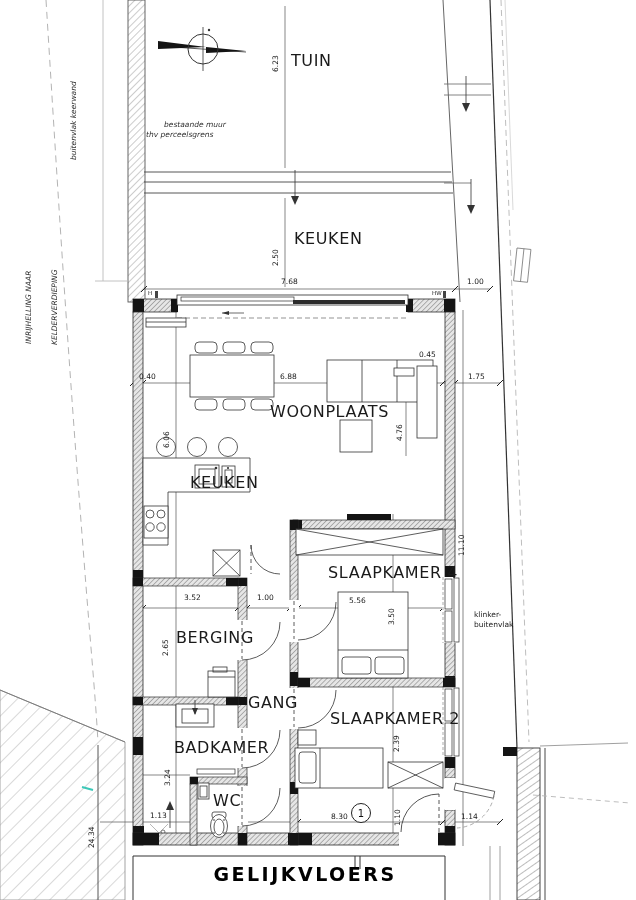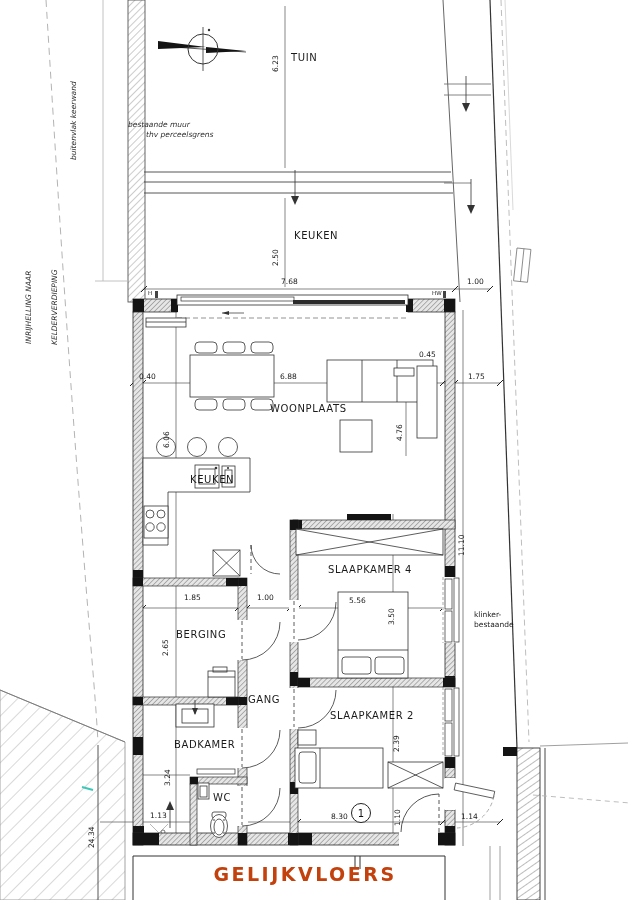--- a/index.html
+++ b/index.html
@@ -1,26 +1,26 @@
 <!DOCTYPE html>
 <html><head>
 <meta charset="utf-8">
 <style>
   *{margin:0;padding:0;box-sizing:border-box}
   html,body{background:#fff}
   .stage{position:relative;width:636px;height:900px;background:#ffffff;overflow:hidden;
          font-family:"DejaVu Sans","Liberation Sans",sans-serif;color:#1c1c1c}
   .stage svg{position:absolute;left:0;top:0}
   .t{position:absolute;white-space:pre;line-height:1.15}
-  .room{font-size:10px;letter-spacing:.6px;color:#1a1a1a}
+  .room{font-size:16px;letter-spacing:.6px;color:#1a1a1a}
   .dim{font-size:7.5px;color:#1a1a1a}
   .tiny{font-size:5.5px;color:#1a1a1a}
   .note{font-size:7.5px;font-style:italic;color:#2e2e2e}
   .vert{transform:rotate(-90deg);transform-origin:0 0}
-  .title{font-size:19px;font-weight:bold;letter-spacing:2.5px;color:#c2410c;width:310px;text-align:center}
+  .title{font-size:19px;font-weight:bold;letter-spacing:2.5px;color:#000000;width:310px;text-align:center}
   .circ{position:absolute;width:20px;height:20px;border:1.2px solid #222;border-radius:50%;
         display:flex;align-items:center;justify-content:center;font-size:10px;background:#fff;color:#111}
 </style>
 </head>
 <body>
 
 <div class="stage">
 
 <svg width="636" height="900" viewBox="0 0 636 900">
   <defs>
@@ -350,21 +350,21 @@
     <circle cx="203" cy="49" r="15" stroke-width="1"></circle>
     <circle cx="209" cy="30" r="1.2" fill="#333" stroke="none"></circle>
   </g>
 
   <rect x="155" y="291" width="3" height="7" fill="#444"></rect>
   <rect x="443" y="291" width="3" height="7" fill="#444"></rect>
 </svg>
 
 <span class="t room" style="left:291px;top:52px">TUIN</span>
 <span class="t dim vert" style="left:272px;top:72px">6.23</span>
-<span class="t note" style="left:128px;top:121px">bestaande muur</span>
+<span class="t note" style="left:164px;top:121px">bestaande muur</span>
 <span class="t note" style="left:146px;top:131px">thv perceelsgrens</span>
 <span class="t note vert" style="left:70px;top:160px">buitenvlak keerwand</span>
 <div class="t note vert" style="left:8px;top:345px;text-align:center">
   <span style="display:block">INRIJHELLING NAAR</span>
   <span style="display:block">KELDERVERDIEPING</span>
 </div>
 <span class="t room" style="left:294px;top:230px">KEUKEN</span>
 <span class="t dim vert" style="left:272px;top:266px">2.50</span>
 <span class="t dim" style="left:281px;top:278px">7.68</span>
 <span class="t dim" style="left:467px;top:278px">1.00</span>
@@ -373,26 +373,26 @@
 <span class="t dim" style="left:139px;top:373px">0.40</span>
 <span class="t dim" style="left:280px;top:373px">6.88</span>
 <span class="t dim" style="left:419px;top:351px">0.45</span>
 <span class="t dim" style="left:468px;top:373px">1.75</span>
 <span class="t room" style="left:270px;top:403px">WOONPLAATS</span>
 <span class="t dim vert" style="left:163px;top:448px">6.06</span>
 <span class="t dim vert" style="left:396px;top:441px">4.76</span>
 <span class="t room" style="left:190px;top:474px">KEUKEN</span>
 <span class="t room" style="left:328px;top:564px">SLAAPKAMER 4</span>
 <span class="t dim vert" style="left:458px;top:556px">11.10</span>
-<span class="t dim" style="left:184px;top:594px">1.85</span>
+<span class="t dim" style="left:184px;top:594px">3.52</span>
 <span class="t dim" style="left:257px;top:594px">1.00</span>
 <span class="t dim" style="left:349px;top:597px">5.56</span>
 <span class="t dim vert" style="left:388px;top:625px">3.50</span>
 <span class="t dim" style="left:474px;top:611px">klinker-</span>
-<span class="t dim" style="left:474px;top:621px">bestaande</span>
+<span class="t dim" style="left:474px;top:621px">buitenvlak</span>
 <span class="t room" style="left:176px;top:629px">BERGING</span>
 <span class="t dim vert" style="left:162px;top:656px">2.65</span>
 <span class="t room" style="left:248px;top:694px">GANG</span>
 <span class="t room" style="left:330px;top:710px">SLAAPKAMER 2</span>
 <span class="t dim vert" style="left:393px;top:752px">2.39</span>
 <span class="t room" style="left:174px;top:739px">BADKAMER</span>
 <span class="t dim vert" style="left:164px;top:786px">3.24</span>
 <span class="t room" style="left:213px;top:792px">WC</span>
 <span class="t dim" style="left:150px;top:812px">1.13</span>
 <span class="t dim" style="left:331px;top:813px">8.30</span>

